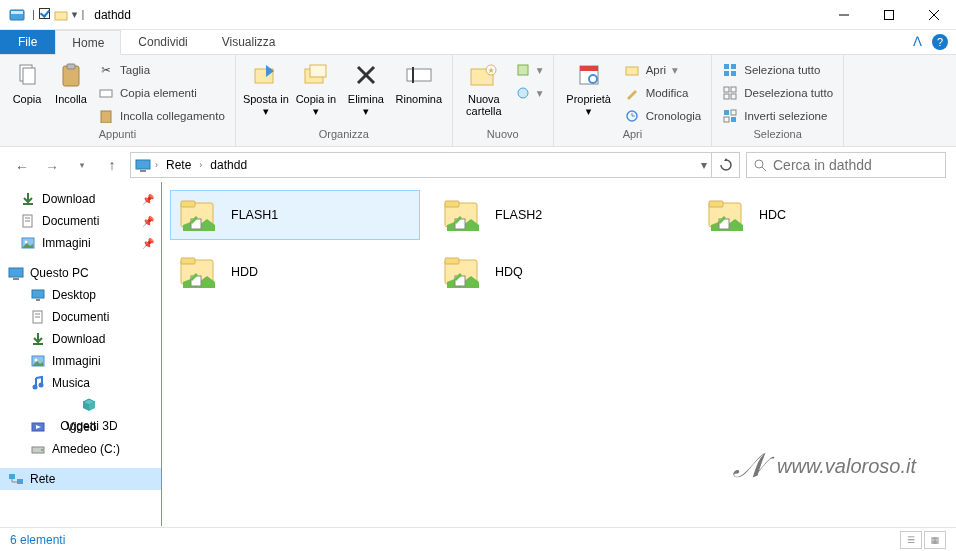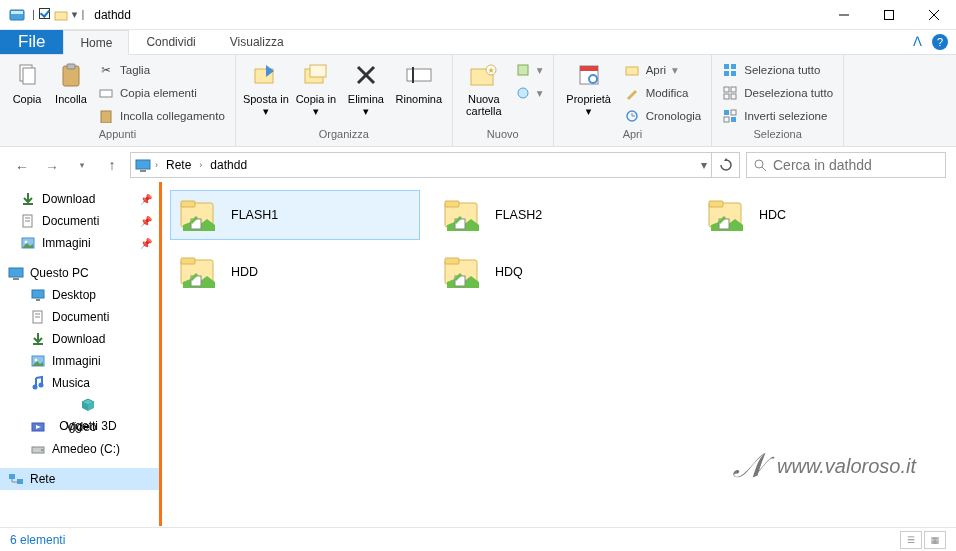--- a/index.html
+++ b/index.html
@@ -9,21 +9,21 @@
 .titlebar { height: 30px; display: flex; align-items: center; background: #fff; border-bottom: 1px solid #e5e5e5; }
 .titlebar .sysicon { width: 22px; height: 22px; margin-left: 6px; display: flex; align-items: center; justify-content: center; }
 .titlebar .qat { display: flex; gap: 4px; margin-left: 4px; }
 .titlebar .qat span { font-size: 11px; color: #555; }
 .titlebar .title { margin-left: 10px; font-size: 12px; color: #000; }
 .titlebar .spacer { flex: 1; }
 .titlebar .winbtn { width: 45px; height: 30px; display: flex; align-items: center; justify-content: center; font-size: 12px; }
 
 
 .tabs { height: 25px; display: flex; align-items: stretch; background: #fff; border-bottom: 1px solid #e1e1e1; }
-.tab-file { background: #1979ca; color: #fff; padding: 4px 18px; font-size: 17px; display: flex; align-items: center; }
+.tab-file { background: #1979ca; color: #fff; padding: 4px 18px; font-size: 12px; display: flex; align-items: center; }
 .tab { padding: 4px 16px; font-size: 12px; display: flex; align-items: center; color: #444; border: 1px solid transparent; }
 .tab.active { background: #f5f6f7; border: 1px solid #e1e1e1; border-bottom: 1px solid #f5f6f7; margin-bottom: -1px; }
 .tabs .spacer { flex: 1; }
 .tabs .helpicn { padding: 4px 10px; color: #1979ca; font-size: 13px; }
 
 
 .ribbon { height: 92px; background: #f5f6f7; display: flex; border-bottom: 1px solid #e1e1e1; }
 .group { border-right: 1px solid #e1e1e1; padding: 2px 6px 2px 6px; display: flex; flex-direction: column; justify-content: space-between; }
 .group-body { display: flex; align-items: flex-start; gap: 2px; flex: 1; }
 .group-label { text-align: center; font-size: 11px; color: #666; height: 16px; }
@@ -41,21 +41,21 @@
 .navbtn.enabled { color: #555; }
 .addrbar { flex: 1; height: 26px; border: 1px solid #ccc; display: flex; align-items: center; padding: 0 4px; gap: 4px; }
 .addrbar .seg { display: flex; align-items: center; gap: 4px; font-size: 12px; color: #000; padding: 2px 4px; }
 .addrbar .spacer { flex: 1; }
 .refreshbox { width: 28px; height: 26px; border: 1px solid #ccc; border-left: none; display: flex; align-items: center; justify-content: center; margin-left: -6px; }
 .searchbox { width: 200px; height: 26px; border: 1px solid #ccc; display: flex; align-items: center; padding: 0 6px; color: #888; gap: 6px; }
 .searchbox input { border: none; outline: none; font-size: 14px; flex: 1; color: #555; background: transparent; }
 
 
 .mainarea { display: flex; height: 344px; }
-.sidebar { width: 180px; padding: 6px 0; overflow: hidden; border-right: 3px solid #f97316; }
+.sidebar { width: 180px; padding: 6px 0; overflow: hidden; border-right: 1px solid #f97316; }
 .navitem { display: flex; align-items: center; gap: 6px; padding: 3px 6px 3px 20px; font-size: 12px; height: 22px; }
 .navitem .pin { margin-left: auto; color: #888; font-size: 10px; }
 .navitem.selected { background: #cce8ff; }
 .navitem.section { padding-left: 8px; margin-top: 8px; font-weight: normal; }
 .navitem .ic { width: 16px; height: 16px; display: inline-flex; align-items: center; justify-content: center; }
 
 .content { flex: 1; padding: 8px; position: relative; }
 .grid { display: grid; grid-template-columns: repeat(3, 250px); gap: 7px 14px; }
 .folder { display: flex; align-items: center; gap: 10px; padding: 4px 6px; height: 50px; border: 1px solid transparent; font-size: 12.5px; }
 .folder.selected { border: 1px solid #99d1ff; background: #e5f3ff; }

